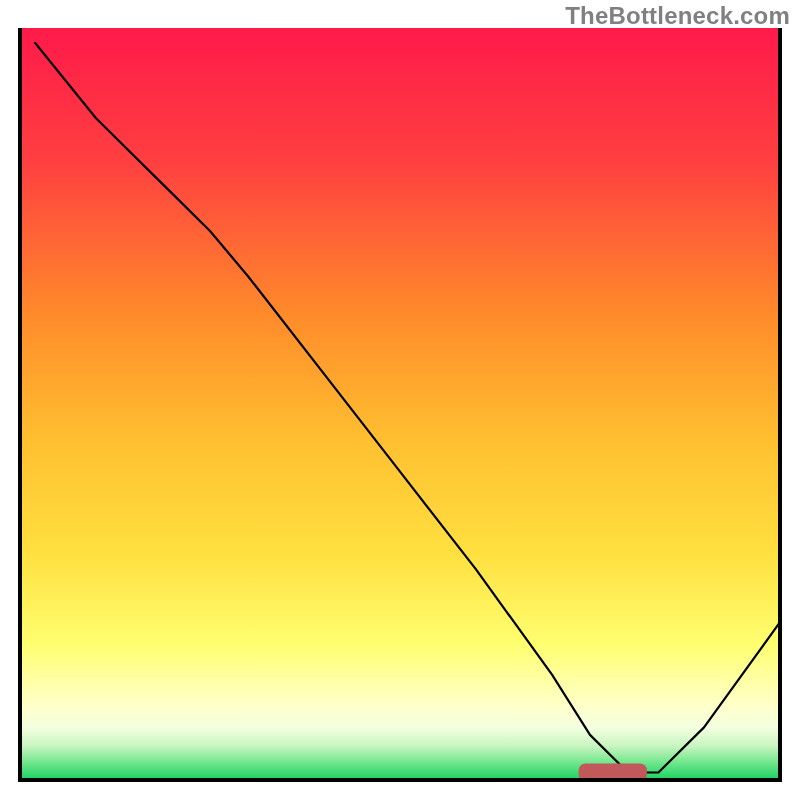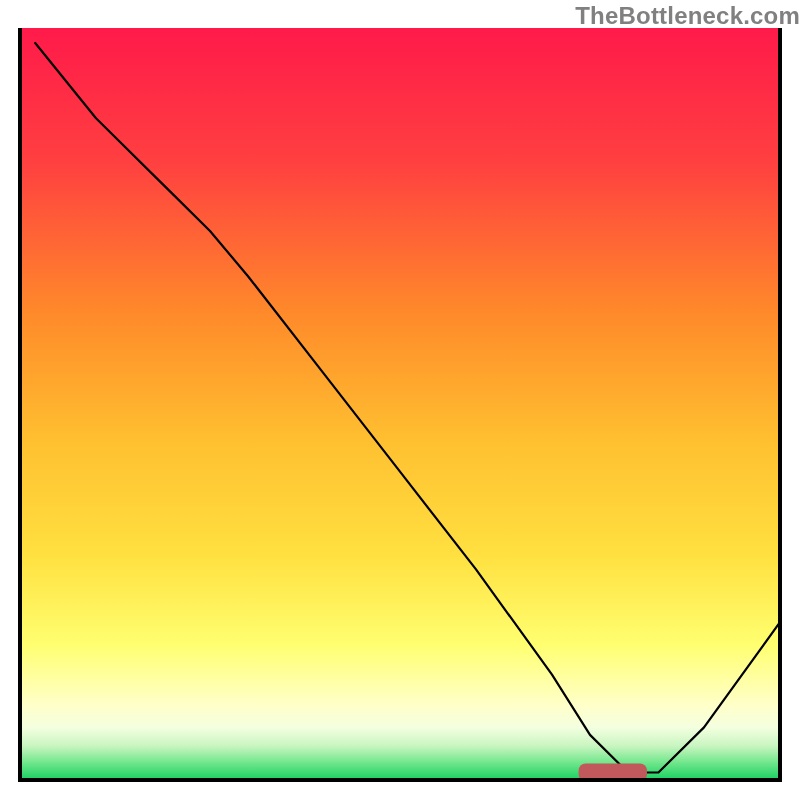--- a/index.html
+++ b/index.html
@@ -16,21 +16,21 @@
     height: 800px;
   }
   svg {
     position: absolute;
     top: 0;
     left: 0;
   }
   .watermark {
     position: absolute;
     top: 2px;
-    right: 0;
+    right: 10px;
     font-family: Arial, Helvetica, sans-serif;
     font-size: 24px;
     font-weight: bold;
     color: #808080;
     letter-spacing: 0.2px;
     text-align: center;
   }
 </style>
 </head>
 <body>

